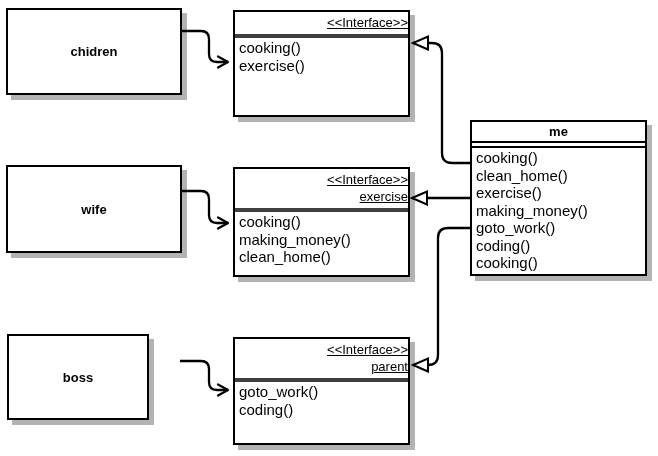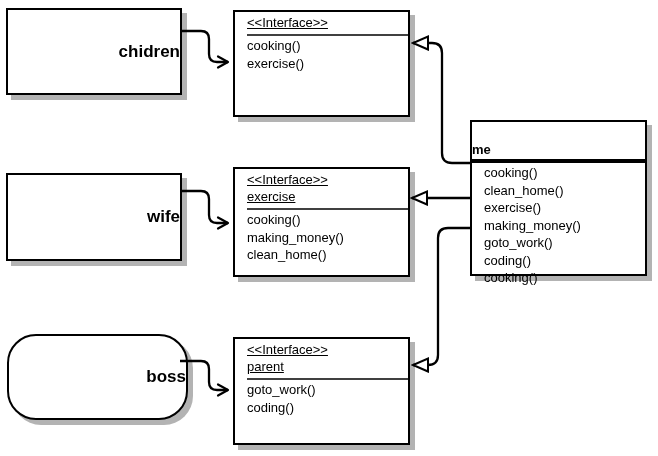--- a/index.html
+++ b/index.html
@@ -6,54 +6,54 @@
   .canvas {
     position:relative; width:658px; height:456px; background:#ffffff;
     font-family:"Liberation Sans", sans-serif; color:#000;
     overflow:hidden;
   }
   .box {
     position:absolute; background:#ffffff; border:2px solid #000;
     box-shadow:5px 5px 0 #b3b3b3; box-sizing:border-box;
   }
   .actor-box {
-    display:flex; align-items:center; justify-content:flex-end;
-    font-weight:bold; font-size:17px;
+    display:flex; align-items:center; justify-content:center;
+    font-weight:bold; font-size:13px;
   }
   .iface-box, .class-box { display:flex; flex-direction:column; }
   .iface-head {
-    border-bottom:2px solid #404040; text-align:left;
-    padding:2px 0 3px; font-size:13px; line-height:17px;margin-left:12px;
+    border-bottom:4px solid #404040; text-align:right;
+    padding:2px 0 3px; font-size:13px; line-height:17px;
   }
   .iface-head span { display:block; text-decoration:underline; }
   .methods {
-    padding:1px 0 0 12px; font-size:13px; line-height:17.5px;
+    padding:1px 0 0 4px; font-size:15px; line-height:17.5px;
     white-space:nowrap;
   }
   .class-head {
-    border-bottom:2px solid #000; text-align:left; font-weight:bold;
-    font-size:13px; padding:20px 0 2px; line-height:15px;
+    border-bottom:2px solid #000; text-align:center; font-weight:bold;
+    font-size:13px; padding:2px 0 2px; line-height:15px;
   }
   .class-attrs { height:3px; border-bottom:2px solid #000; }
   .wires { position:absolute; left:0; top:0; pointer-events:none; }
 </style>
 </head>
 <body>
 
 <div class="canvas">
 
   <div class="box actor-box" style="left:6px; top:8px; width:176px; height:87px;">
     <span>chidren</span>
   </div>
 
-  <div class="box actor-box" style="left:6px; top:165px; width:176px; height:88px;margin-top:8px;">
+  <div class="box actor-box" style="left:6px; top:165px; width:176px; height:88px;">
     <span>wife</span>
   </div>
 
-  <div class="box actor-box" style="left:7px; top:334px; width:181px; height:86px;border-radius:29px;">
+  <div class="box actor-box" style="left:7px; top:334px; width:142px; height:86px;">
     <span>boss</span>
   </div>
 
   <div class="box iface-box" style="left:233px; top:10px; width:177px; height:107px;">
     <div class="iface-head">
       <span>&lt;&lt;Interface&gt;&gt;</span>
     </div>
     <div class="methods">
       <div>cooking()</div>
       <div>exercise()</div>

